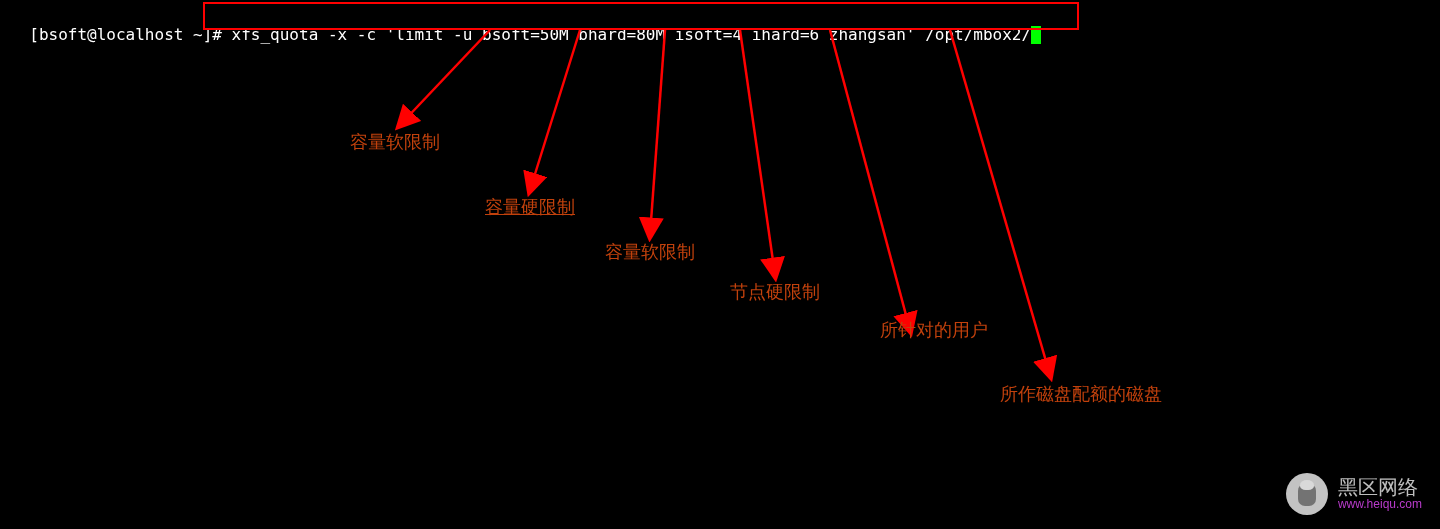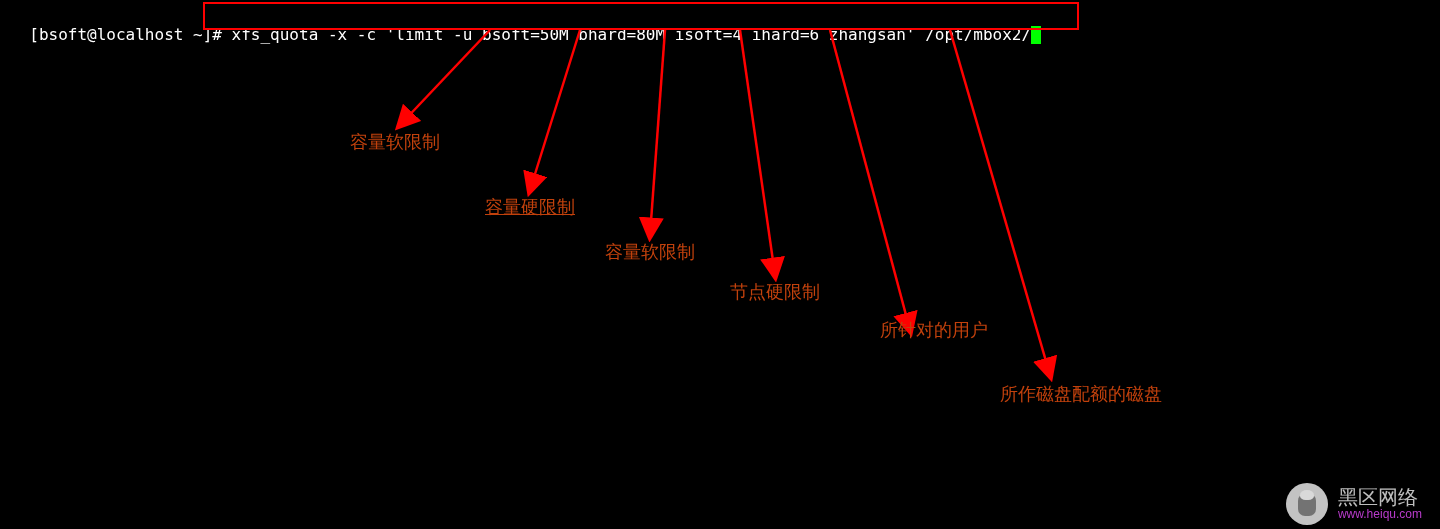--- a/index.html
+++ b/index.html
@@ -44,21 +44,21 @@
     position: absolute;
     top: 0;
     left: 0;
     width: 1440px;
     height: 529px;
     pointer-events: none;
   }
   .watermark {
     position: absolute;
     right: 18px;
-    bottom: 4px;
+    bottom: 14px;
     display: flex;
     align-items: center;
     gap: 10px;
     opacity: 0.85;
     font-family: "Microsoft YaHei", sans-serif;
     color: #cfcfcf;
   }
   .watermark .logo {
     width: 42px;
     height: 42px;

